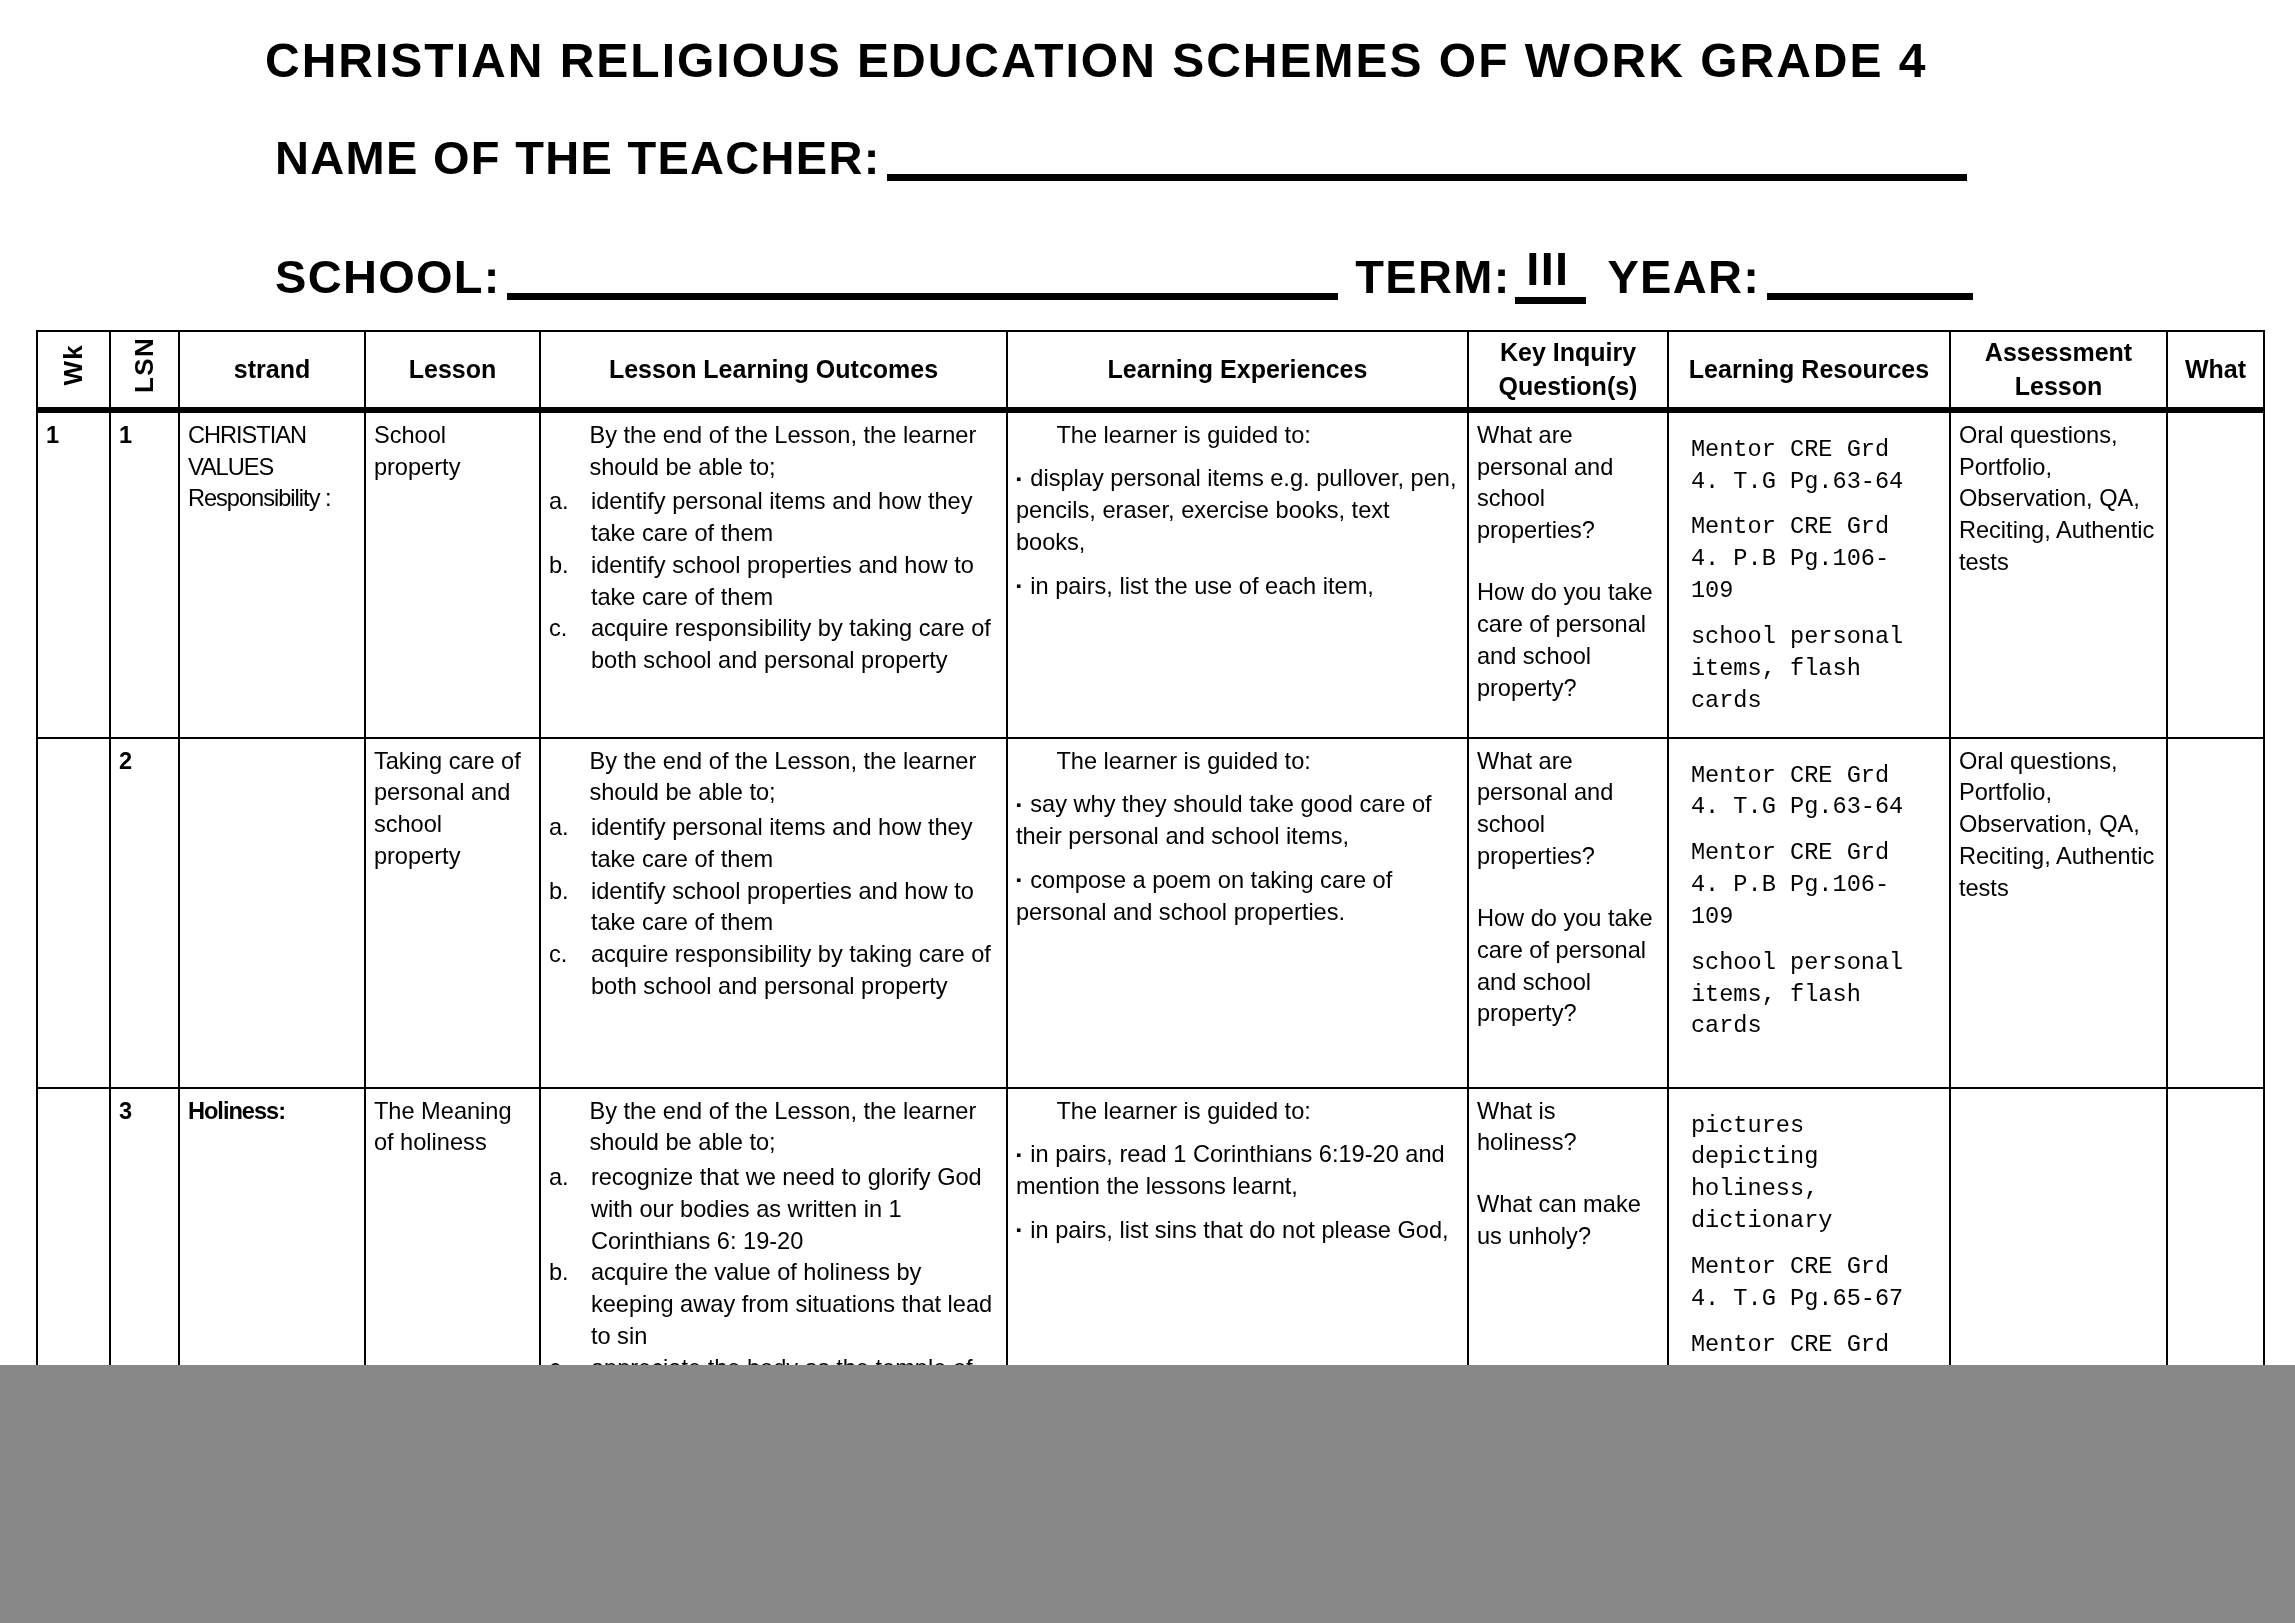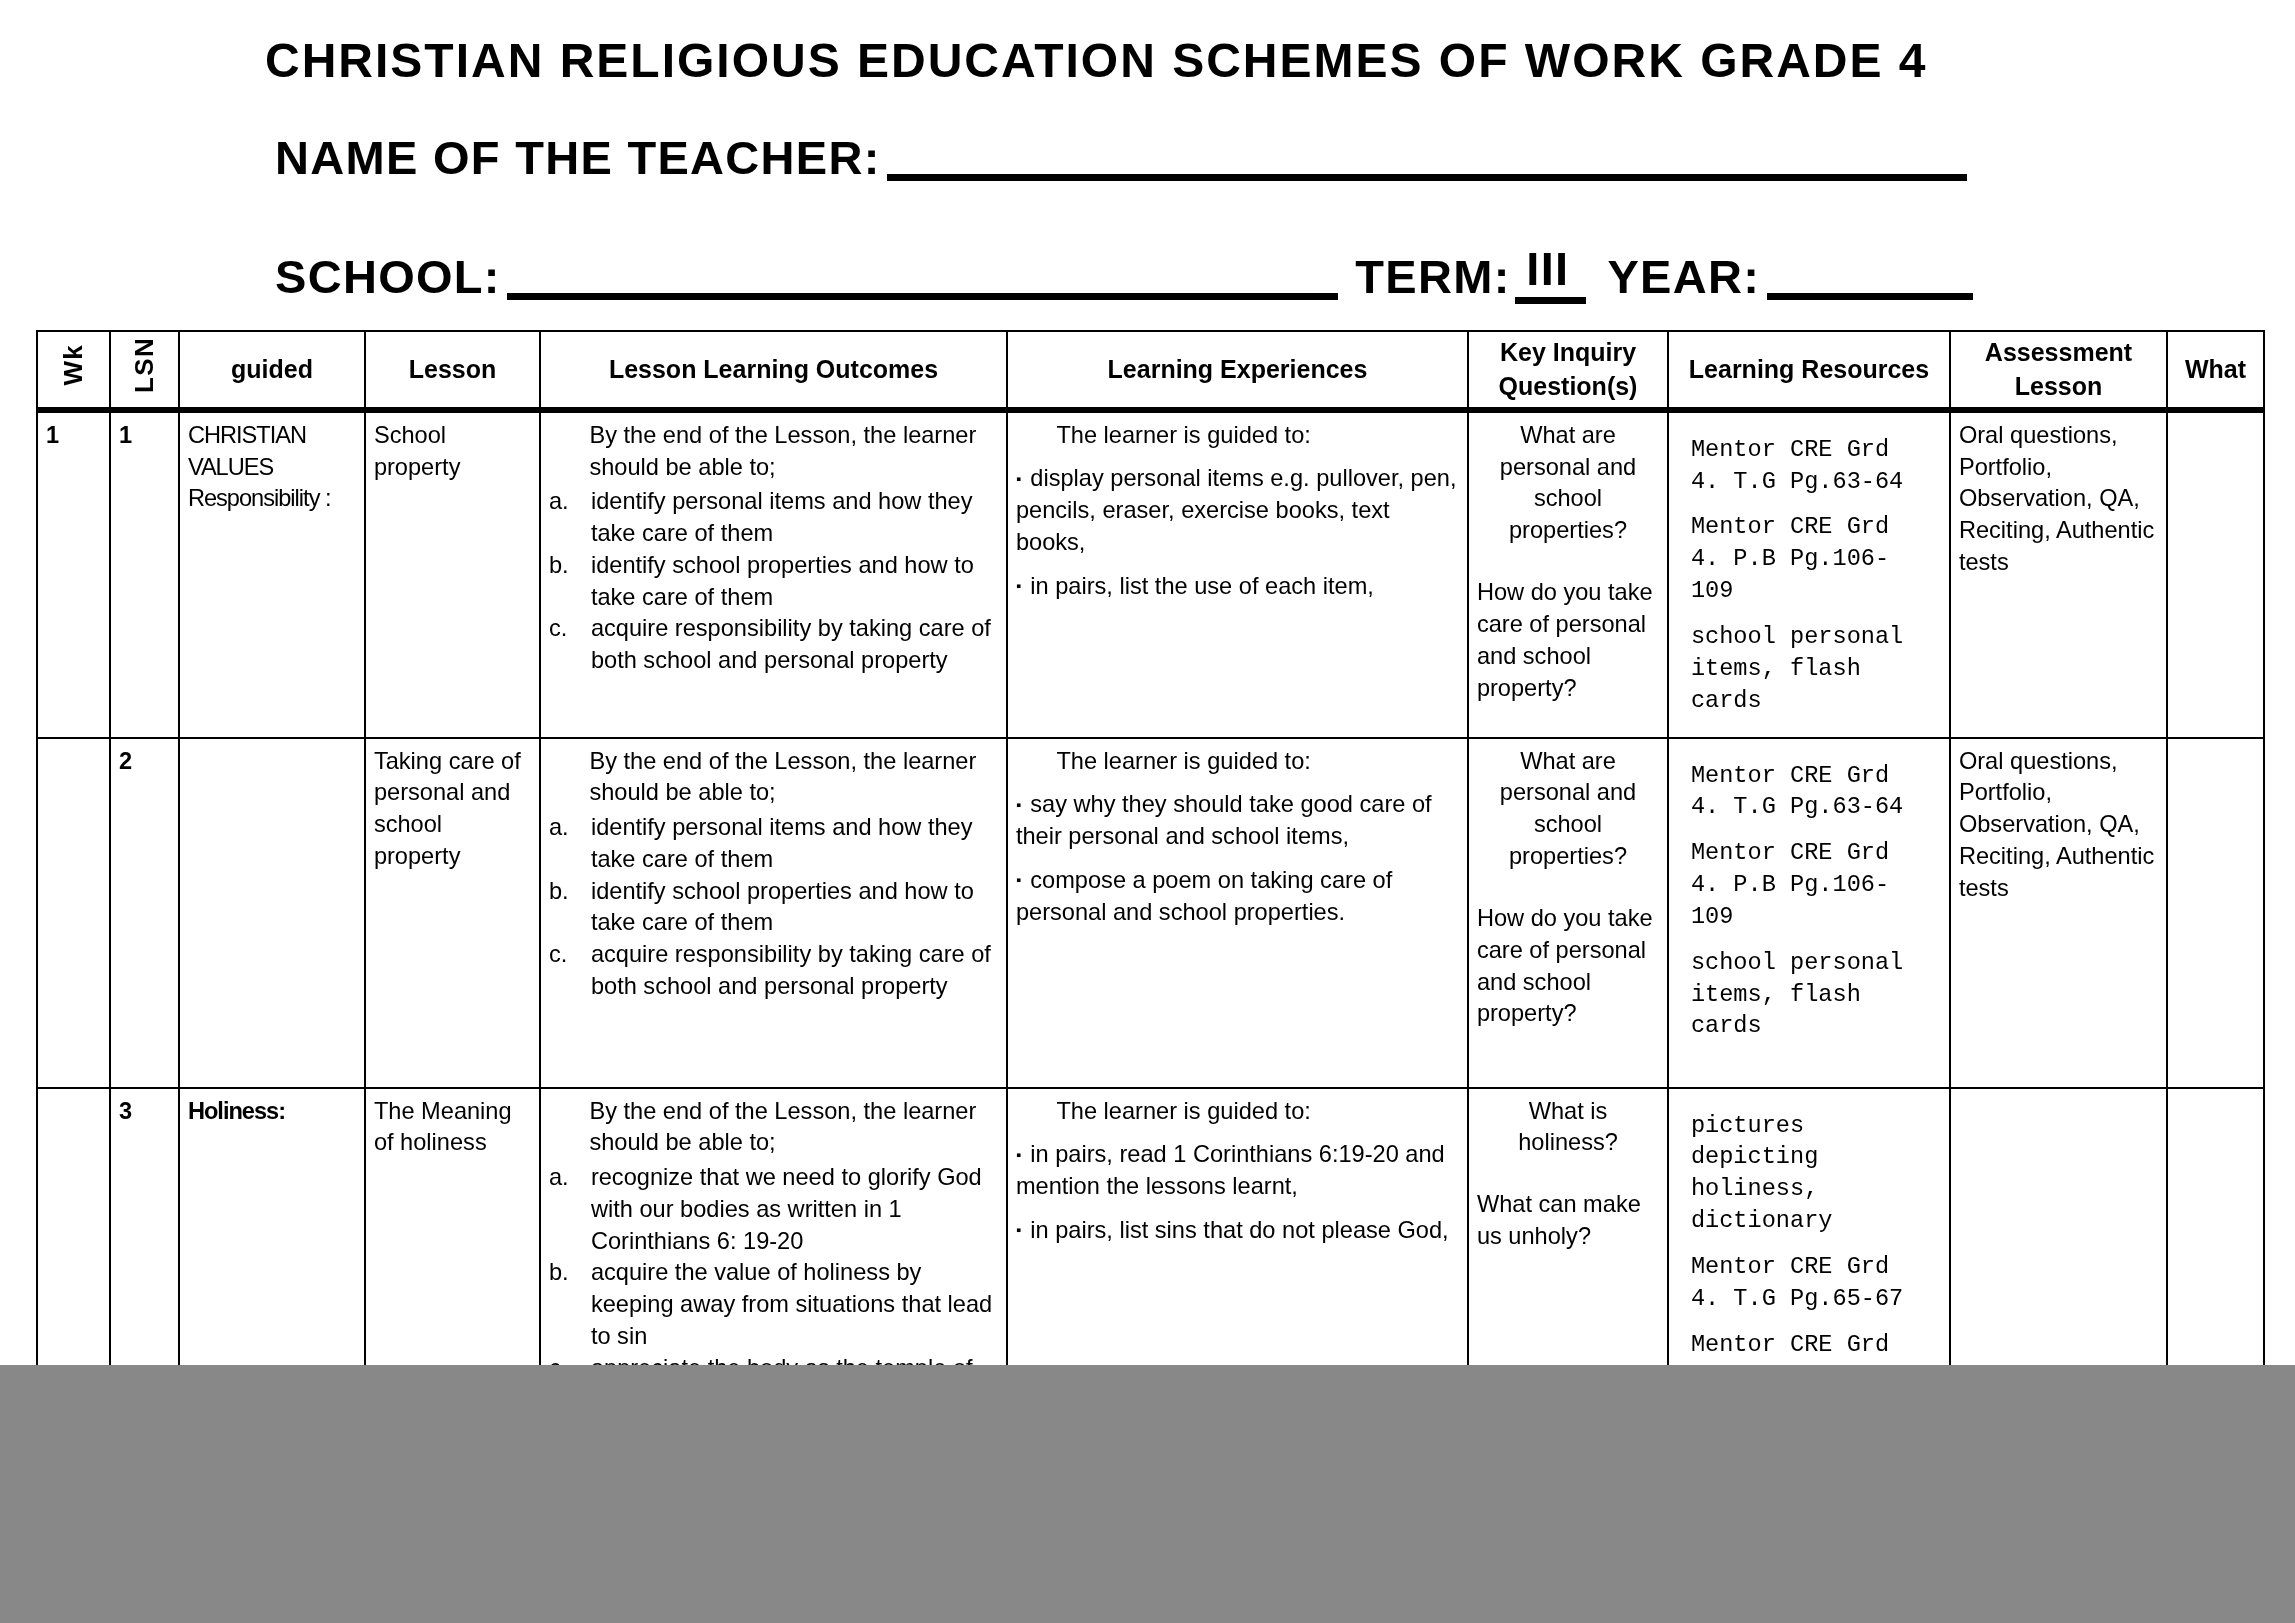--- a/index.html
+++ b/index.html
@@ -90,21 +90,21 @@
 
   .cell-wk, .cell-lsn { font-weight: bold; font-size: 26px; }
   .cell-strand { font-weight: bold; font-size: 22px; letter-spacing: -1px; }
 
   .intro { padding-left: 6.5px; margin-bottom: 2.6px; margin-left: 34px; }
   .li { display: flex; }
   .li-label { flex: 0 0 42px; }
   .li-text  { flex: 1; }
   .bullet { margin-top: 11.8px; }
   .bullet::before { content: "▪"; font-size: 0.62em; margin-right: 9.2px; position: relative; top: -2.6px; }
-  .cell-inquiry .para:not(:last-child) { margin-bottom: 30px; text-align: center; }
+  .cell-inquiry .para:not(:last-child) { margin-bottom: 30px; }
   .cell-resources .para { margin: 14px; font-family: Liberation Mono, monospace; }
 
   
   .footer-rule {
     position: absolute;
     left: 46px; top: 1529px;
     width: 2238px; height: 3.9px;
     background: #d9d9d9;
   }
   .footer-text {
@@ -155,21 +155,21 @@
         <col style="width:461px">
       <col style="width:200px">
         <col style="width:282px">
         <col style="width:217px">
       <col style="width:97px">
     </colgroup>
     <thead>
       <tr>
           <th class="vert"><span class="vtext">Wk</span></th>
           <th class="vert"><span class="vtext">LSN</span></th>
-          <th>guided</th>
+          <th>strand</th>
           <th>Lesson</th>
           <th>Lesson  Learning Outcomes</th>
           <th>Learning Experiences</th>
           <th>Key Inquiry Question(s)</th>
           <th>Learning Resources</th>
           <th>Assessment Lesson</th>
           <th>What</th>
         </tr>
     </thead>
     <tbody>

